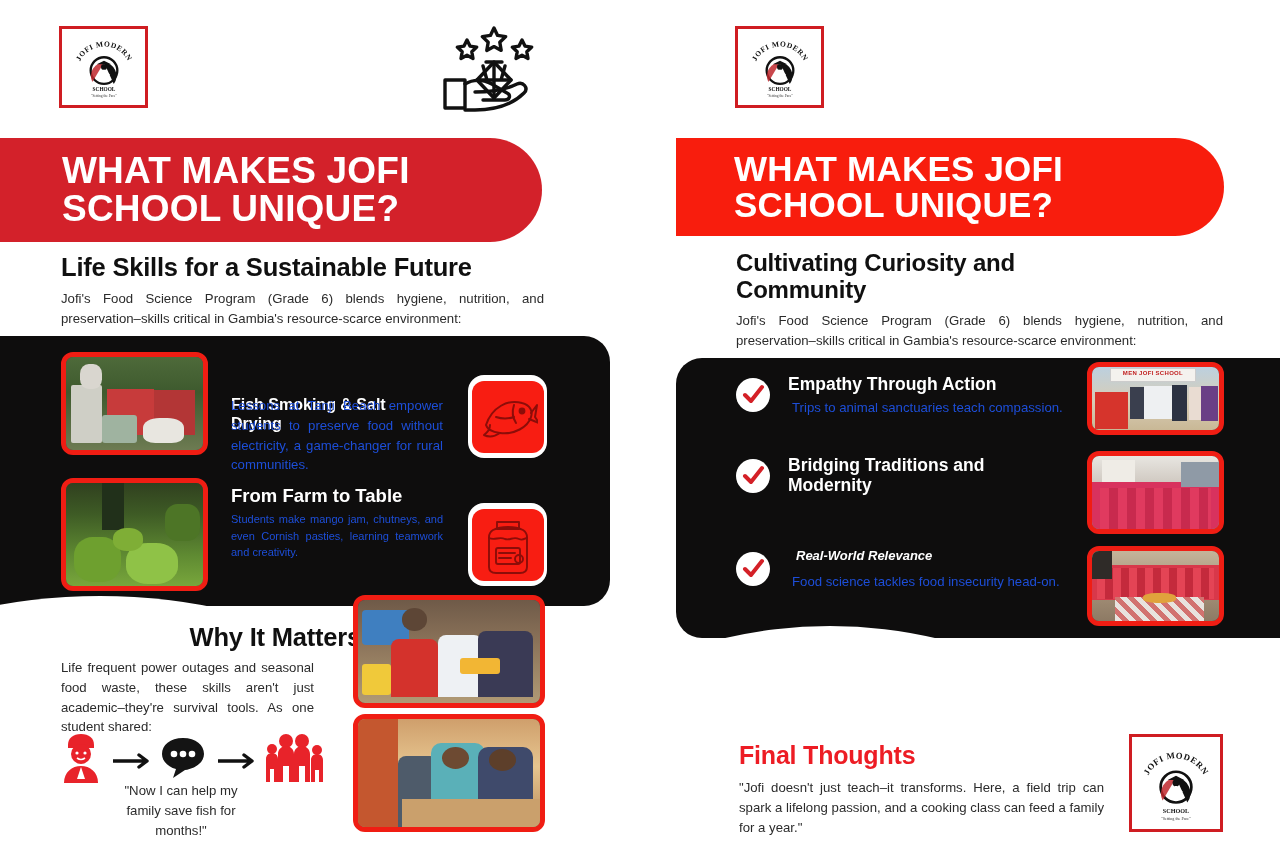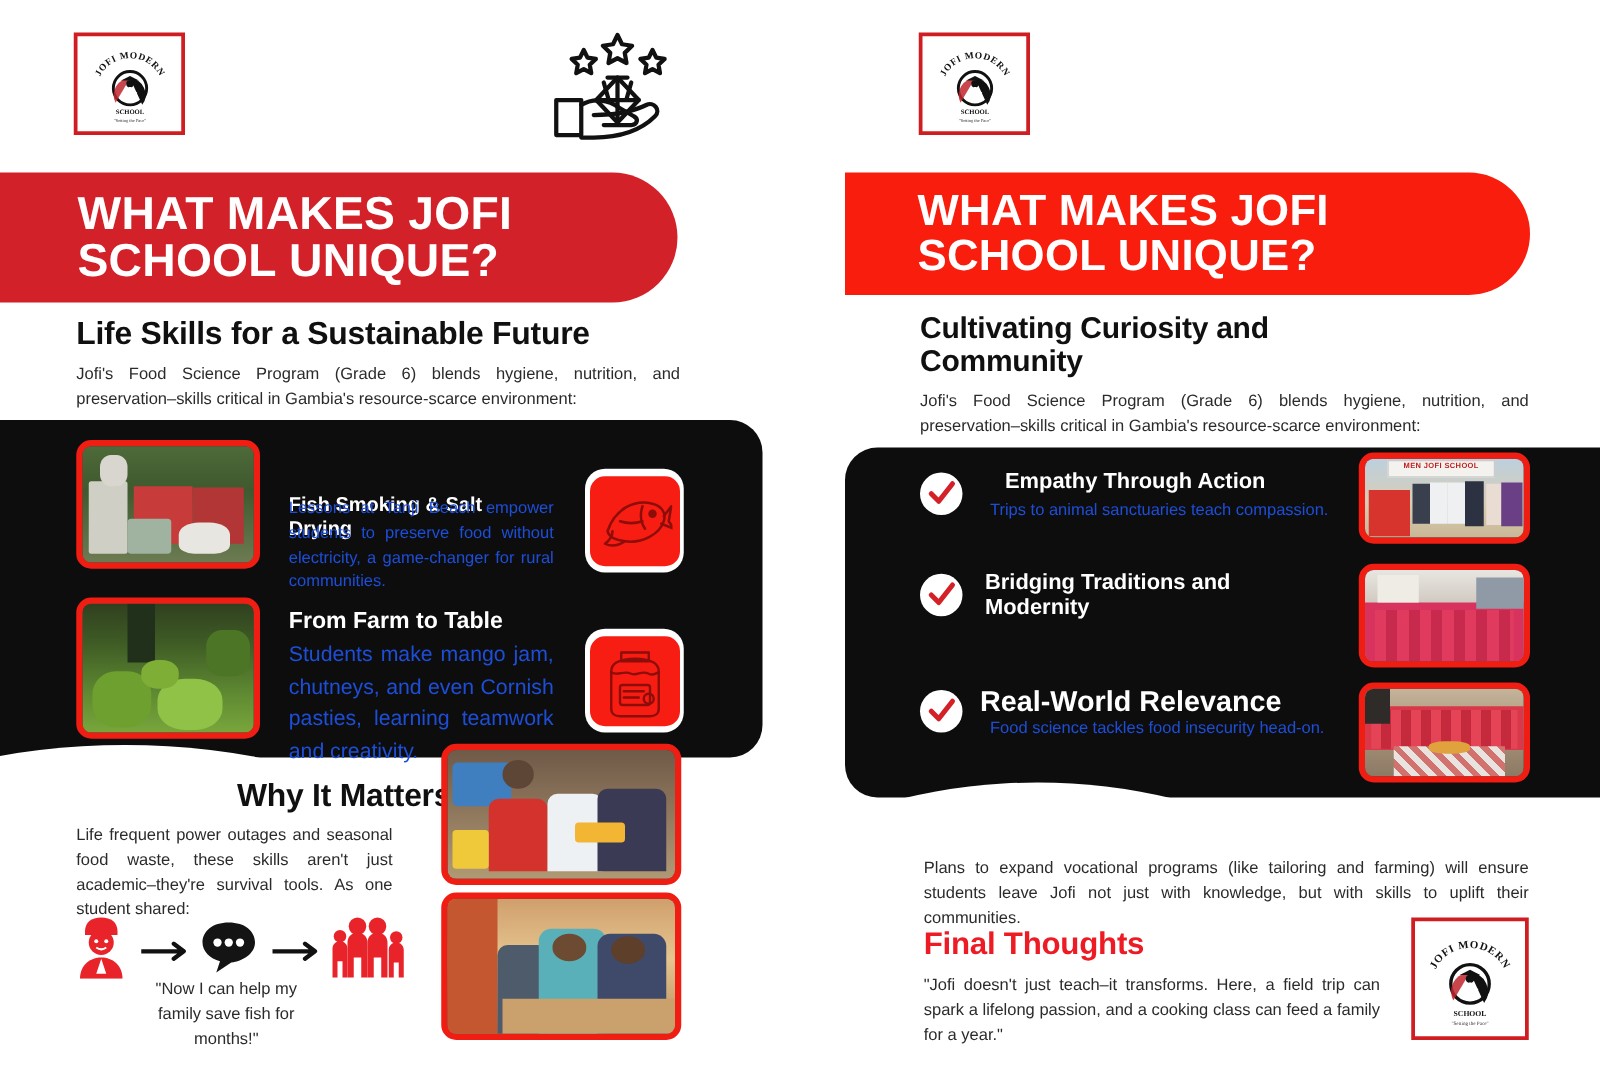--- a/index.html
+++ b/index.html
@@ -142,21 +142,21 @@
     <div class="photo" style="left:61px;top:478px;width:147px;height:113px;">
       <div class="px" style="inset:0;background:linear-gradient(180deg,#30401f 0%,#3e5b25 30%,#5f8a32 70%,#78a63c 100%);"></div>
       <div class="px" style="left:26%;top:0;width:16%;height:46%;background:#21301a;"></div>
       <div class="px" style="left:6%;top:52%;width:34%;height:44%;background:#6ea02f;border-radius:40%;"></div>
       <div class="px" style="left:44%;top:58%;width:38%;height:40%;background:#8fc247;border-radius:42%;"></div>
       <div class="px" style="left:72%;top:20%;width:26%;height:36%;background:#4d7526;border-radius:35%;"></div>
       <div class="px" style="left:34%;top:44%;width:22%;height:22%;background:#7fae36;border-radius:45%;"></div>
     </div>
 
     <div class="item-title" style="position:absolute;left:231px;top:485px;width:230px;font-size:18.5px;">From Farm to Table</div>
-    <div class="body-white" style="position:absolute;left:231px;top:511px;width:212px;font-size:17px;">Students make mango jam, chutneys, and even Cornish pasties, learning teamwork and creativity.</div>
+    <div class="body-white" style="position:absolute;left:231px;top:511px;width:212px;font-size:11px;">Students make mango jam, chutneys, and even Cornish pasties, learning teamwork and creativity.</div>
 
     <div class="tile" style="left:468px;top:503px;width:79px;height:83px;">
       <div class="tile-in">
         <svg width="54" height="62" viewBox="0 0 54 62">
           <g fill="none" stroke="#8c0d09" stroke-width="1.9" stroke-linejoin="round" stroke-linecap="round">
             <path d="M16 8 h22 v7 h-22 z"></path>
             <path d="M12 16 c8 -4 22 -4 30 0 c3 2 4 4 4 7 v30 c0 4 -3 6 -7 6 H15 c-4 0 -7 -2 -7 -6 V23 c0 -3 1 -5 4 -7 Z"></path>
             <path d="M8 24 c6 3 10 -2 16 1 c5 2 8 -3 14 0 c4 2 6 -1 8 -1"></path>
             <rect x="15" y="34" width="24" height="16" rx="2"></rect>
             <path d="M18 39 h16 M18 44 h12"></path>
@@ -274,36 +274,36 @@
     <div class="body" style="position:absolute;left:96px;top:311px;width:487px;font-size:13.2px;">Jofi's Food Science Program (Grade 6) blends hygiene, nutrition, and preservation–skills critical in Gambia's resource-scarce environment:</div>
 
     <div class="darkcard" style="left:36px;top:358px;width:640px;height:280px;border-radius:26px;"></div>
     <div class="white-curve" style="left:-90px;top:626px;width:560px;height:330px;"></div>
 
     <div class="check" style="left:96px;top:378px;">
       <svg width="24" height="24" viewBox="0 0 24 24">
           <path d="M4 12 L10 18 L21 4" stroke="#d42027" stroke-width="4" fill="none" stroke-linecap="round" stroke-linejoin="round"></path>
         </svg>
     </div>
-    <div class="item-title" style="position:absolute;left:148px;top:374px;width:290px;font-size:17.5px;margin-left:16px;">Empathy Through Action</div>
+    <div class="item-title" style="position:absolute;left:148px;top:374px;width:290px;font-size:17.5px;">Empathy Through Action</div>
     <div class="body-white" style="position:absolute;left:152px;top:398px;width:278px;font-size:13.2px;">Trips to animal sanctuaries teach compassion.</div>
 
     <div class="check" style="left:96px;top:459px;">
       <svg width="24" height="24" viewBox="0 0 24 24">
           <path d="M4 12 L10 18 L21 4" stroke="#d42027" stroke-width="4" fill="none" stroke-linecap="round" stroke-linejoin="round"></path>
         </svg>
     </div>
     <div class="item-title" style="position:absolute;left:148px;top:455px;width:240px;font-size:17.5px;">Bridging Traditions and Modernity</div>
 
     <div class="check" style="left:96px;top:552px;">
       <svg width="24" height="24" viewBox="0 0 24 24">
           <path d="M4 12 L10 18 L21 4" stroke="#d42027" stroke-width="4" fill="none" stroke-linecap="round" stroke-linejoin="round"></path>
         </svg>
     </div>
-    <div class="item-title" style="position:absolute;left:144px;top:548px;width:280px;font-size:23px;">Real-World Relevance</div>
+    <div class="item-title" style="position:absolute;left:156px;top:548px;width:280px;font-size:13px;font-style:italic;">Real-World Relevance</div>
     <div class="body-white" style="position:absolute;left:152px;top:572px;width:275px;font-size:13.2px;">Food science tackles food insecurity head-on.</div>
 
     <div class="photo" style="left:447px;top:362px;width:137px;height:73px;">
       <div class="px" style="inset:0;background:linear-gradient(180deg,#bcd0df 0%,#d8cdb6 55%,#c9b896 100%);"></div>
       <div class="px" style="left:14%;top:2%;width:68%;height:22%;background:#f4f2ee;border:1px solid #ccc;box-sizing:border-box;"></div>
       <div class="px" style="left:16%;top:4%;width:64%;height:16%;color:#c01f1f;font-size:6px;font-weight:bold;text-align:center;letter-spacing:0.3px;">MEN JOFI SCHOOL</div>
       <div class="px" style="left:2%;top:40%;width:26%;height:58%;background:#d6342c;"></div>
       <div class="px" style="left:30%;top:32%;width:11%;height:50%;background:#3a3f4e;"></div>
       <div class="px" style="left:41%;top:30%;width:11%;height:52%;background:#eef0f2;"></div>
       <div class="px" style="left:52%;top:30%;width:11%;height:52%;background:#eef0f2;"></div>
@@ -322,21 +322,20 @@
 
     <div class="photo" style="left:447px;top:546px;width:137px;height:80px;">
       <div class="px" style="inset:0;background:linear-gradient(180deg,#c4b49a 0%,#a8937b 50%,#8d7a64 100%);"></div>
       <div class="px" style="left:0;top:20%;width:100%;height:50%;background:#d8384a;"></div>
       <div class="px" style="left:4%;top:24%;width:92%;height:44%;background:repeating-linear-gradient(90deg,#e44455 0 8px,#c42a3c 8px 16px);"></div>
       <div class="px" style="left:18%;top:66%;width:70%;height:34%;background:repeating-linear-gradient(45deg,#e8e3de 0 5px,#d2726f 5px 10px);"></div>
       <div class="px" style="left:40%;top:60%;width:26%;height:14%;background:#e0a23c;border-radius:40%;"></div>
       <div class="px" style="left:0;top:0;width:16%;height:40%;background:#2f2b28;"></div>
     </div>
 
-    <div class="body" style="position:absolute;left:99px;top:684px;width:484px;font-size:13.2px;">Plans to expand vocational programs (like tailoring and farming) will ensure students leave Jofi not just with knowledge, but with skills to uplift their communities.</div>
 
     <div class="h2-red" style="position:absolute;left:99px;top:741px;width:340px;font-size:25px;">Final Thoughts</div>
     <div class="body" style="position:absolute;left:99px;top:778px;width:365px;font-size:13.2px;">"Jofi doesn't just teach–it transforms. Here, a field trip can spark a lifelong passion, and a cooking class can feed a family for a year."</div>
 
     <div class="logo" style="left:489px;top:734px;width:94px;height:98px;">
       <div class="logo-inner">
         <svg width="82" height="86" viewBox="0 0 78 78">
           <defs>
               <path id="arcB" d="M 10,42 A 29,27 0 0 1 68,42"></path>
             </defs>

